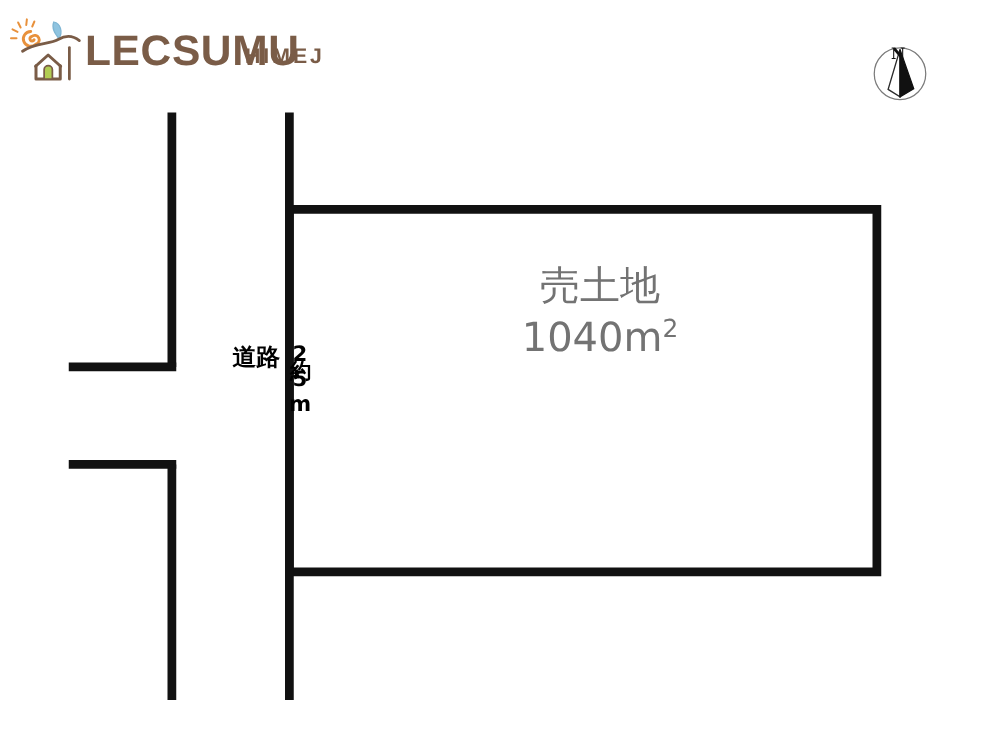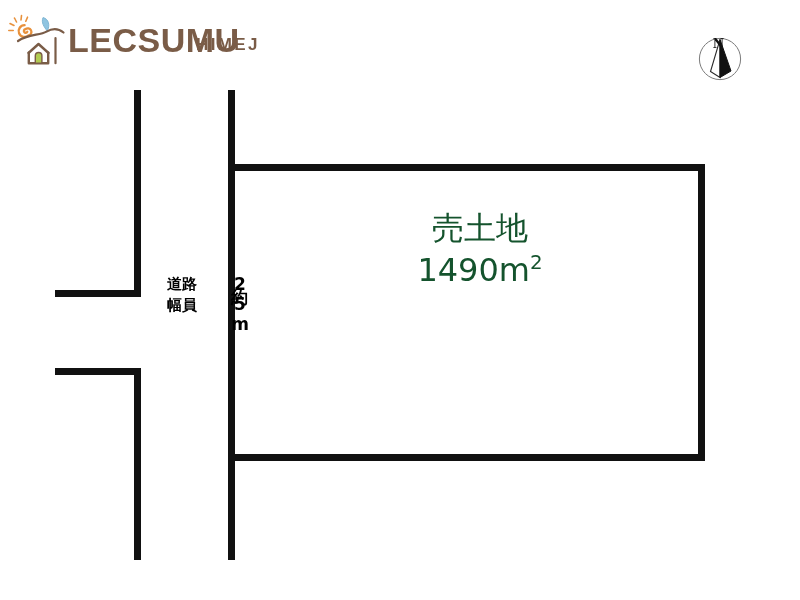--- a/index.html
+++ b/index.html
@@ -76,43 +76,43 @@
     stroke-width: 7;
   }
 
   
   #plot-label {
     position: absolute;
     left: 300px;
     top: 196px;
     width: 360px;
     text-align: center;
-    color: #14532d;
+    color: #737373;
     font-family: "DejaVu Sans", sans-serif;
     font-size: 32px;
     line-height: 1.30;
     letter-spacing: 0px;
     white-space: nowrap;
   }
   #plot-label .ln { display: block; }
   #plot-label .sup {
     font-size: 0.62em;
     vertical-align: super;
     line-height: 0;
   }
 
   #road-width-label {
     position: absolute;
     left: 140px;
     top: 262px;
     width: 84px;
-    text-align: center;
+    text-align: right;
     color: #000000;
     font-family: Liberation Serif, serif;
-    font-size: 15px;
+    font-size: 19px;
     line-height: 1.38;
     font-weight: 600;
     white-space: nowrap;
   }
   #road-width-label .ln { display: block; }
 
   #depth-label {
     position: absolute;
     left: 222px;
     top: 262px;
@@ -185,24 +185,23 @@
     <line class="plan-line" x1="55" y1="281.5" x2="141" y2="281.5"></line>
 
     <line class="plan-line" x1="55" y1="359.5" x2="141" y2="359.5"></line>
 
     <line class="plan-line" x1="137.5" y1="359.5" x2="137.5" y2="572"></line>
   </svg>
 
   <div id="plot-label">
     <span class="ln">売土地</span>
     <span class="ln">
-      <span>1490</span><span>m</span><span class="sup">2</span>
+      <span>1040</span><span>m</span><span class="sup">2</span>
     </span>
   </div>
 
   <div id="road-width-label">
     <span class="ln">道路</span>
-    <span class="ln">幅員</span>
   </div>
 
   <div id="depth-label">約25m</div>
 
 </div>
 
 </body></html>

